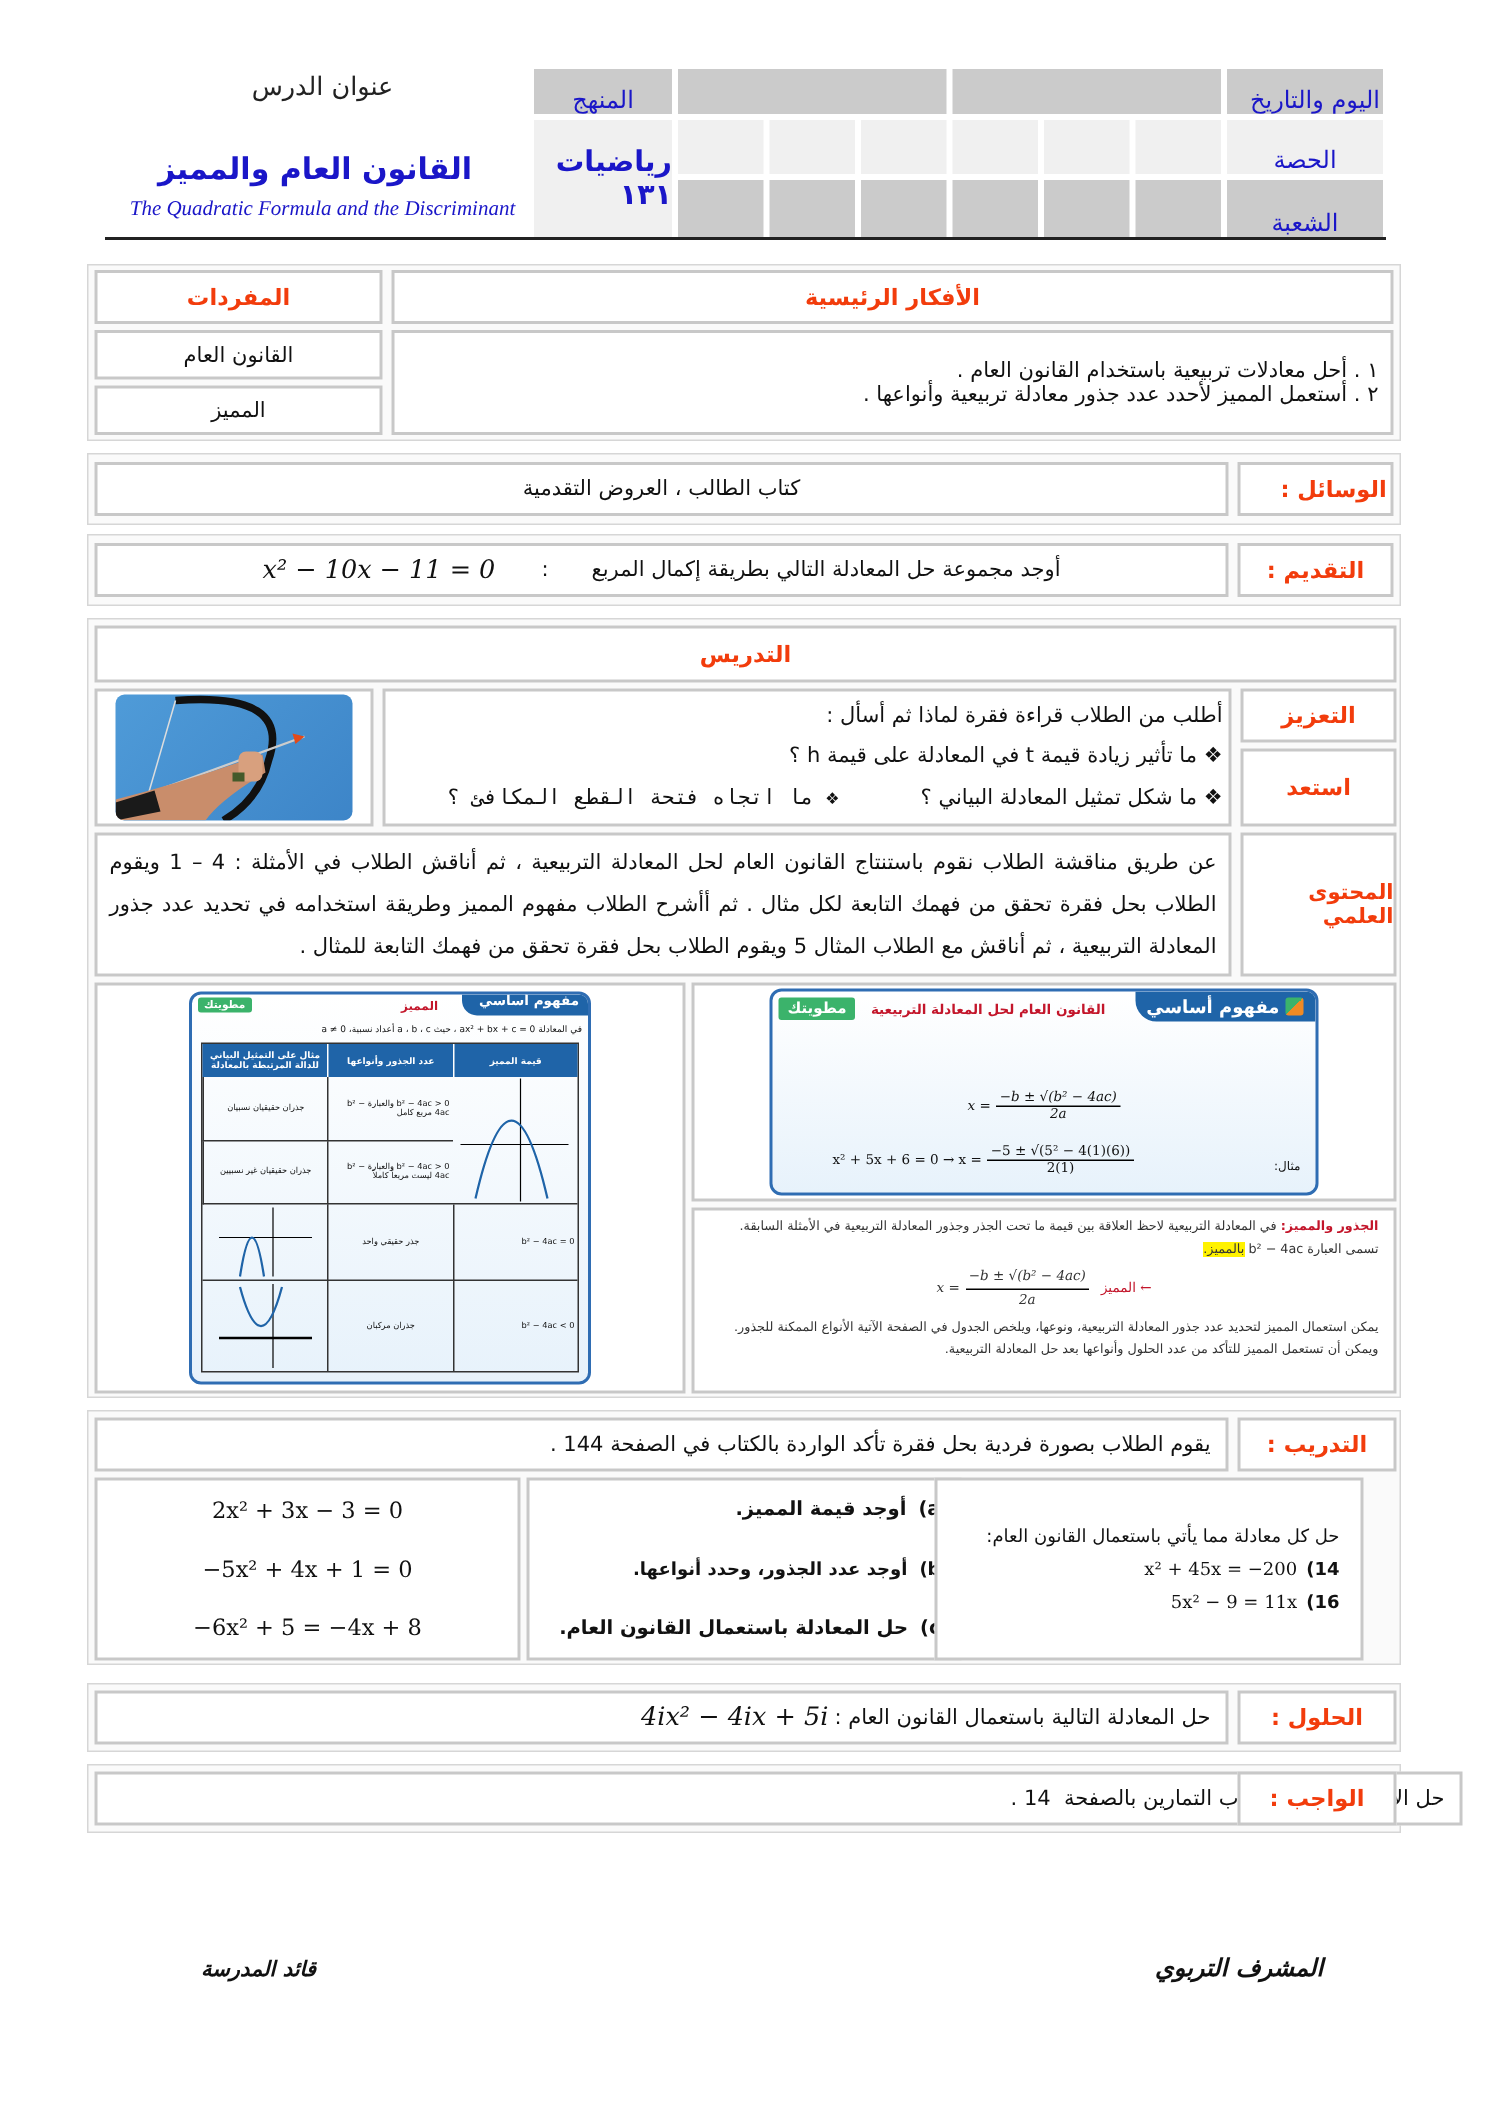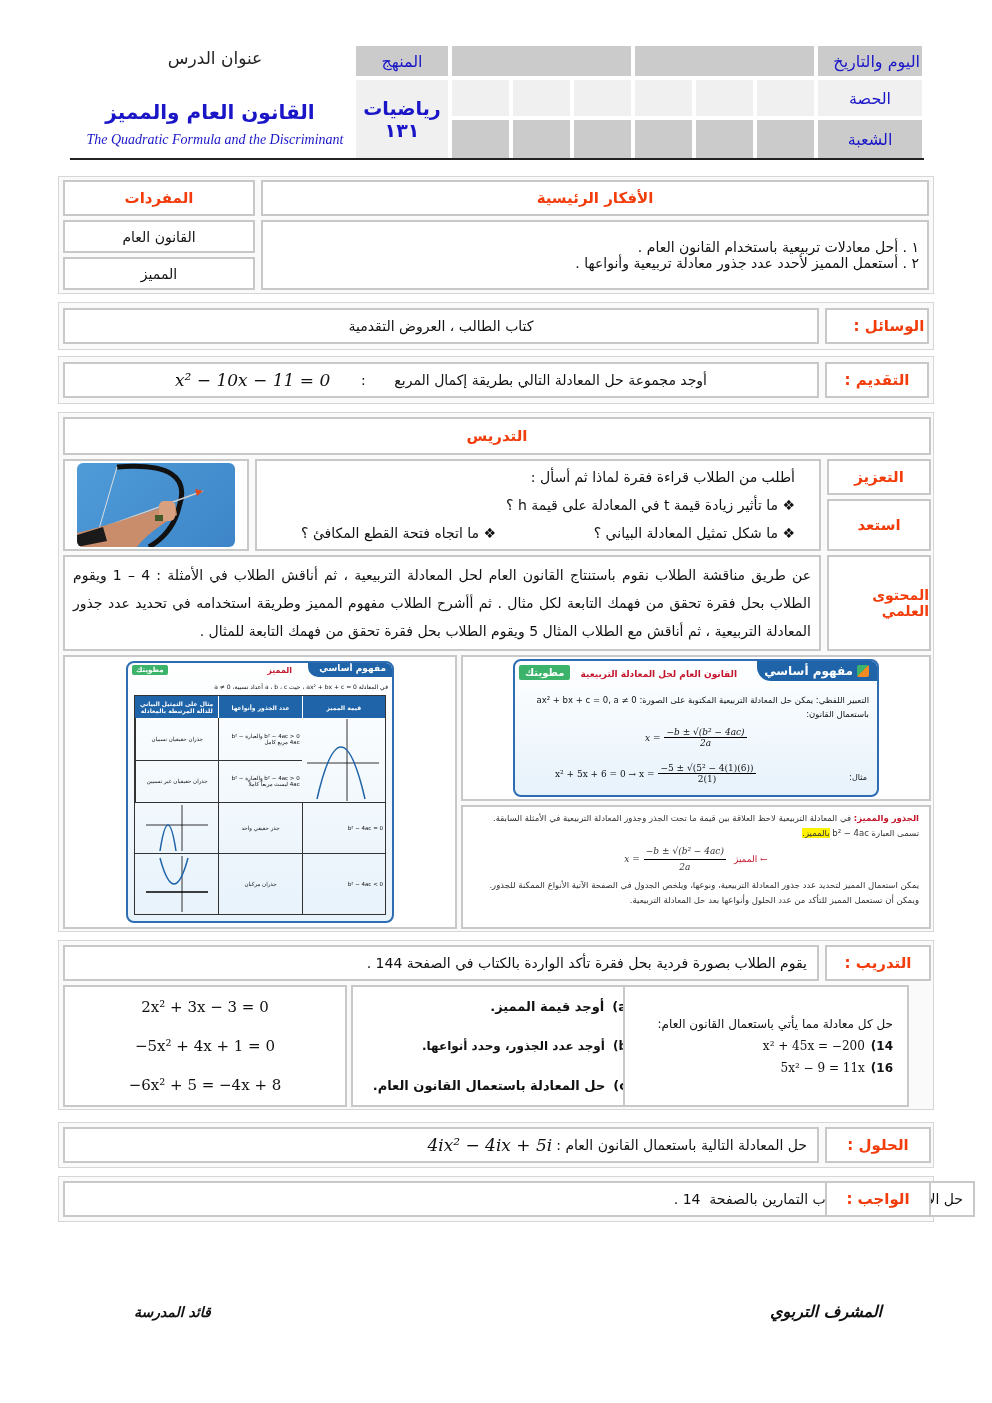--- a/index.html
+++ b/index.html
@@ -10,21 +10,21 @@
   .red { color: #f23c0c; font-weight: bold; }
   .blue { color: #1a16c8; }
   .cell { border: 2px solid #c8c8c8; background: #fff; display: flex; align-items: center; }
   .outer { border: 1px solid #d6d6d6; background: #fafafa; }
   .math { font-family: "DejaVu Serif", serif; font-style: italic; }
   .mathu { font-family: "DejaVu Serif", serif; }
 
   
   .hgrey { background: #cbcbcb; }
   .hlight { background: #f0f0f0; }
-  .hcell { position: absolute; display: flex; align-items: center; justify-content: center; }
+  .hcell { position: absolute; display: flex; align-items: flex-end; justify-content: center; }
   .txt14 { font-size: 14px; }
 
   
   .bookbox { border: 2px solid #2f6db3; border-radius: 8px; background: linear-gradient(#ffffff, #e7f2fb); overflow: hidden; }
   .bookhead { background: #1f64a8; color: #fff; font-weight: bold; }
   .tag { background: #3bb36b; color: #fff; font-size: 10px; font-weight: bold; border-radius: 2px; }
 </style>
 </head>
 <body>
 
@@ -123,26 +123,26 @@
         <line x1="22" y1="66" x2="126" y2="28" stroke="#ccc" stroke-width="1.5"></line>
         <polygon points="126,28 118,26 120,33" fill="#e24a1a"></polygon>
         <path d="M 0 70 Q 40 60 86 44 L 98 40 L 100 52 Q 70 70 60 84 L 0 84 Z" fill="#c98d6b"></path>
         <rect x="82" y="38" width="16" height="20" rx="5" fill="#d8a07e"></rect>
         <path d="M 0 72 L 26 64 L 30 78 L 0 84 Z" fill="#1a1a1a"></path>
         <rect x="78" y="52" width="8" height="6" fill="#445a2a"></rect>
       </svg>
     </div>
   </div>
 
-  <div class="abs cell rtl" style="left:196px;top:46px;width:566px;height:92px;flex-direction:column;align-items:stretch;justify-content:space-around;padding:2px 24px;">
+  <div class="abs cell rtl" style="left:196px;top:46px;width:566px;height:92px;flex-direction:column;align-items:stretch;justify-content:space-around;padding:2px 4px;">
     <div class="txt14">أطلب من الطلاب قراءة فقرة لماذا ثم أسأل :</div>
     <div class="txt14">❖ ما تأثير زيادة قيمة t في المعادلة على قيمة h ؟</div>
     <div style="display:flex;justify-content:space-between;">
       <span class="txt14">❖ ما شكل تمثيل المعادلة البياني ؟</span>
-      <span class="txt14" style="margin-left:20px;">❖ ما اتجاه فتحة القطع المكافئ ؟</span>
+      <span class="txt14" style="margin-left:37px;font-family:Liberation Mono, monospace;">❖ ما اتجاه فتحة القطع المكافئ ؟</span>
     </div>
   </div>
 
   <div class="abs cell" style="left:768px;top:46px;width:104px;height:36px;justify-content:center;">
     <span class="red rtl" style="font-size:15px;">التعزيز</span>
   </div>
   <div class="abs cell" style="left:768px;top:86px;width:104px;height:52px;justify-content:center;">
     <span class="red rtl" style="font-size:15px;">استعد</span>
   </div>
 
@@ -207,21 +207,20 @@
   <div class="abs cell" style="left:402px;top:242px;width:470px;height:146px;justify-content:center;">
     <div class="bookbox rtl" style="width:366px;height:138px;position:relative;">
       <div class="bookhead" style="position:absolute;right:0;top:0;width:120px;height:20px;font-size:12px;padding-right:8px;display:flex;align-items:center;border-bottom-left-radius:14px;">
         <span style="display:inline-block;width:12px;height:12px;background:linear-gradient(135deg,#3bb36b 50%,#f08a24 50%);margin-left:4px;border-radius:2px;"></span>
         <span>مفهوم أساسي</span>
       </div>
       <div style="position:absolute;right:140px;top:8px;color:#c3162b;font-weight:bold;font-size:9px;">القانون العام لحل المعادلة التربيعية</div>
       <div class="tag" style="position:absolute;left:4px;top:4px;padding:2px 6px;">
         <span>مطويتك</span>
       </div>
-      <div style="position:absolute;right:8px;left:8px;top:32px;font-size:8.5px;line-height:14px;">التعبير اللفظي: يمكن حل المعادلة التربيعية المكتوبة على الصورة: ax² + bx + c = 0, a ≠ 0 باستعمال القانون:</div>
       <div style="position:absolute;left:130px;top:66px;display:flex;align-items:center;direction:ltr;font-size:9px;" class="mathu">
         <span style="margin-right:4px;font-style:italic;">x =</span>
         <span style="display:inline-flex;flex-direction:column;align-items:center;">
           <span style="border-bottom:1px solid #000;padding:0 2px;font-style:italic;">−b ± √(b² − 4ac)</span>
           <span style="font-style:italic;">2a</span>
         </span>
       </div>
       <div style="position:absolute;right:10px;top:112px;font-size:8px;">مثال:</div>
       <div style="position:absolute;left:40px;top:102px;display:flex;align-items:center;direction:ltr;font-size:9px;" class="mathu">
         <span style="margin-right:4px;">x² + 5x + 6 = 0 → x =</span>

